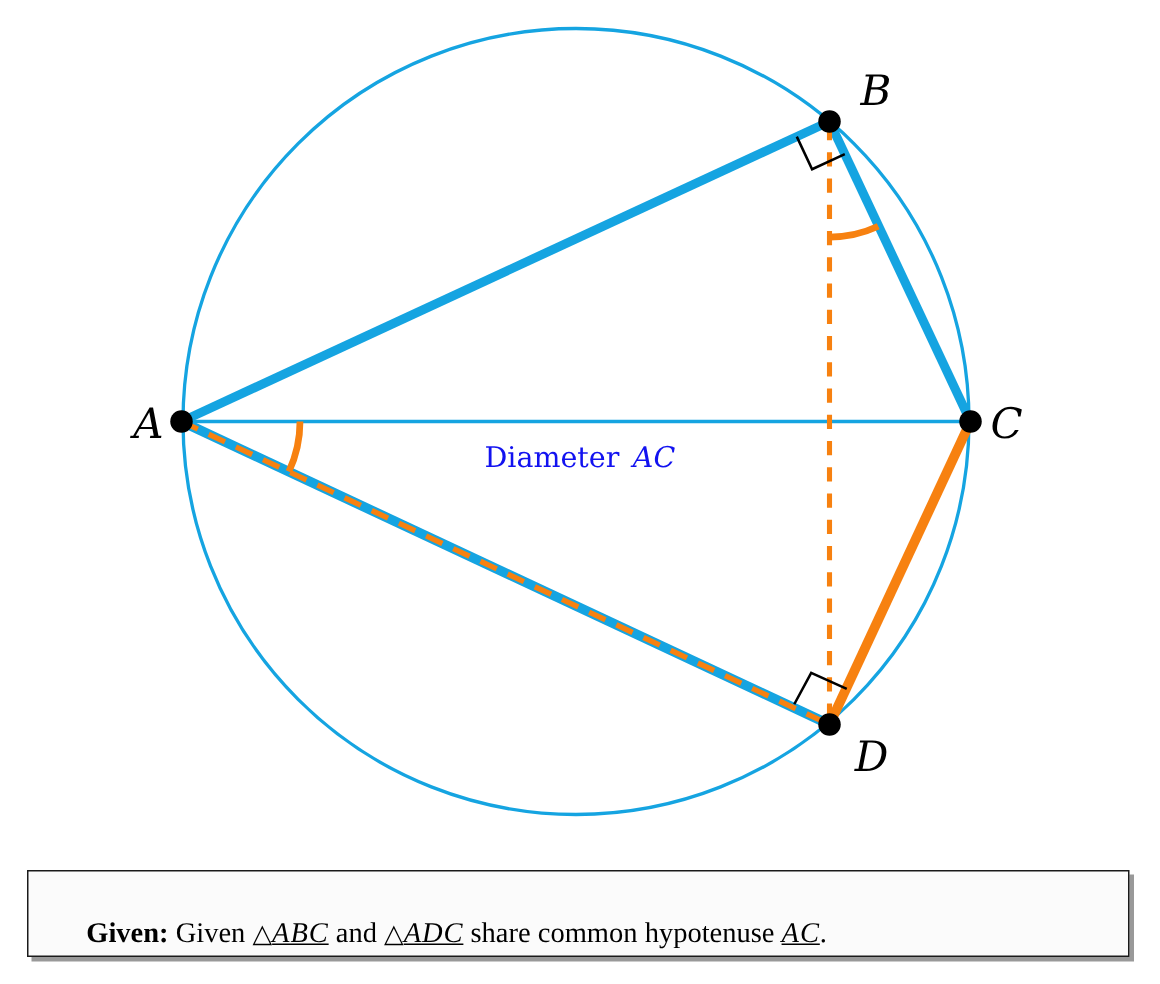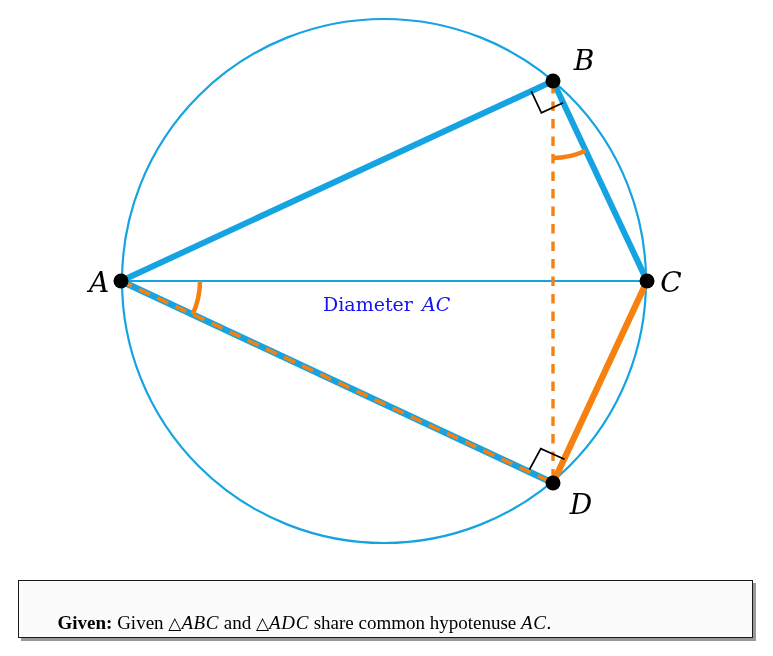--- a/index.html
+++ b/index.html
@@ -48,21 +48,21 @@
     box-shadow: 3px 3px 0 var(--box-shadow);
     padding: 4px 10px 0 10px;
     font-size: 19px;
     color: var(--ink);
   }
   .cap-line {
     line-height: 25px;
     white-space: pre-wrap;
   }
   .cap-b { font-weight: bold; }
-  .cap-i { font-style: italic; letter-spacing: 0.6px; }
+  .cap-i { font-style: italic; letter-spacing: 0.6px; text-decoration: underline; }
   .cap-y { font-family: "DejaVu Sans", sans-serif; font-size: 17px; }
 </style>
 </head>
 <body>
 
 <div class="canvas">
 
   <svg width="773" height="560" viewBox="0 0 773 560">
 
     <circle cx="384" cy="281" r="262" fill="none" class="stroke-blue" stroke-width="2.2"></circle>

